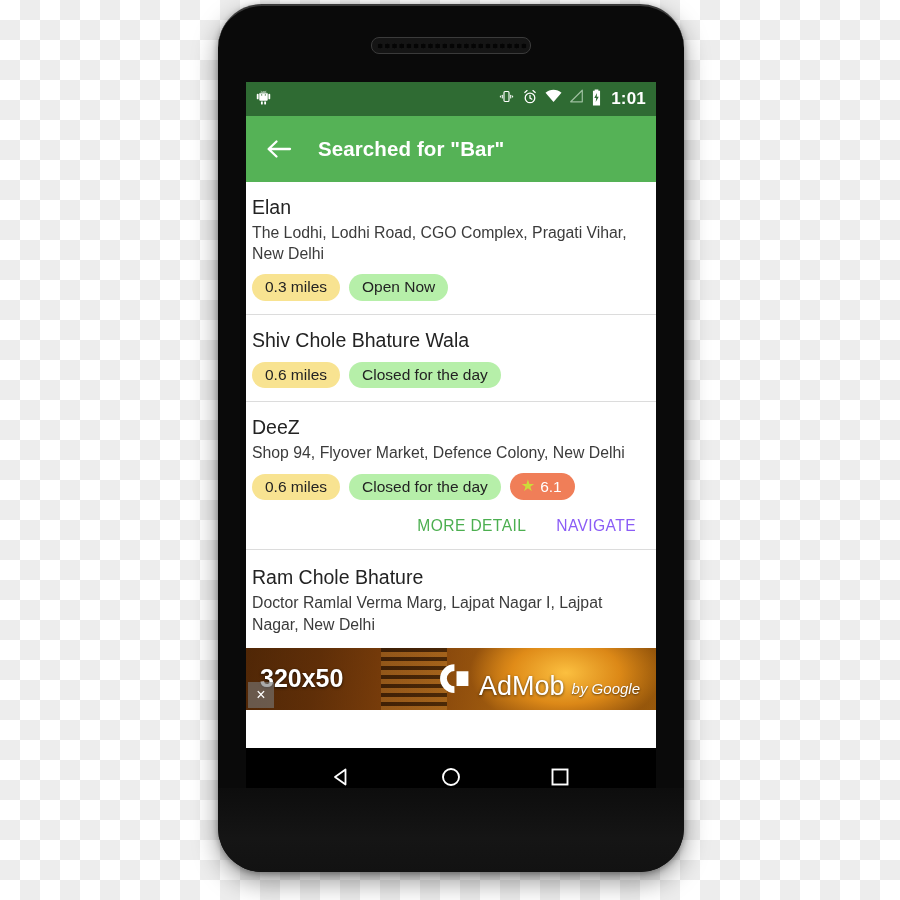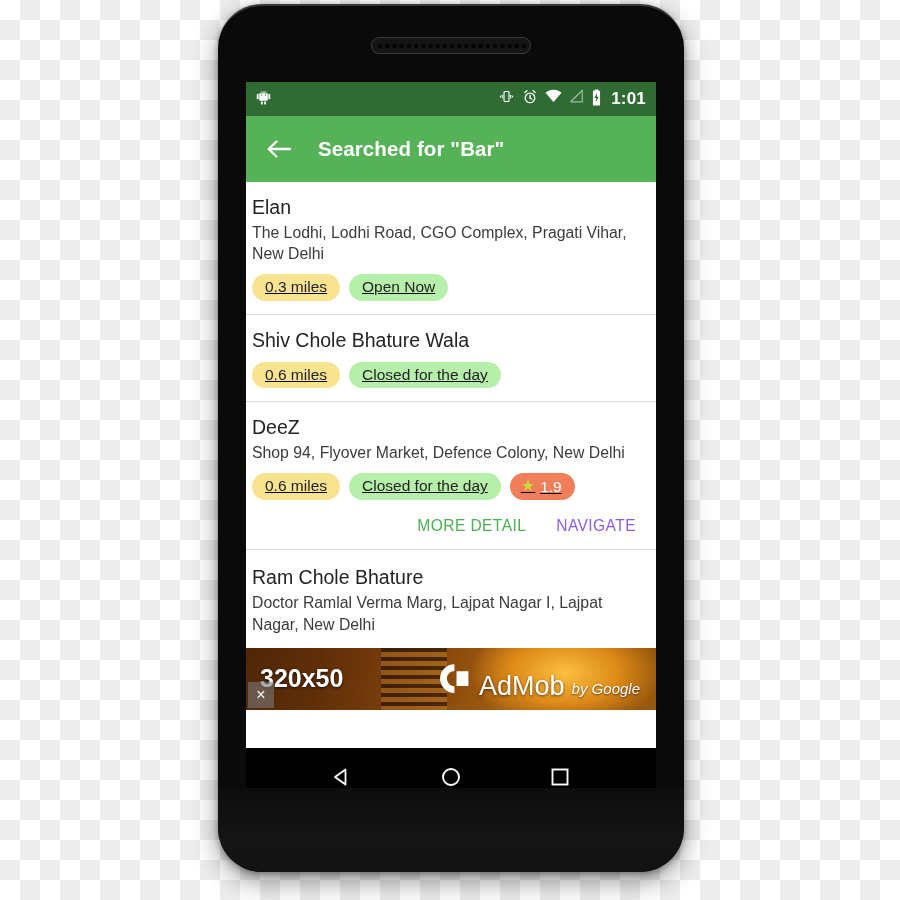--- a/index.html
+++ b/index.html
@@ -122,24 +122,23 @@
     margin-bottom: 3px;
   }
   .card .addr {
     font-size: 15.8px;
     color: #3b3b3b;
     line-height: 1.34;
   }
   .chips {
     margin-top: 10px;
     display: flex;
-    align-items: flex-start;
+    align-items: flex-end;
     gap: 9px;
     flex-wrap: wrap;
-    text-decoration: underline;
   }
   .chip {
     border-radius: 14px;
     padding: 5px 13px 6px 13px;
     font-size: 15.5px;
     line-height: 1;
     color: #232323;
     white-space: nowrap;
   }
   .chip.distance { background: #f8e391; }
@@ -332,21 +331,21 @@
       </div>
 
       <div class="card" style="padding-bottom:2px;">
         <div class="name">DeeZ</div>
         <div class="addr">Shop 94, Flyover Market, Defence Colony, New Delhi</div>
         <div class="chips">
           <span class="chip distance">0.6 miles</span>
           <span class="chip status">Closed for the day</span>
           <span class="chip rating">
             <span class="star">★</span>
-            <span>1.9</span>
+            <span>6.1</span>
           </span>
         </div>
         <div class="actions">
           <span class="act detail">MORE DETAIL</span>
           <span class="act navigate">NAVIGATE</span>
         </div>
       </div>
 
       <div class="card" style="border-bottom:none; padding-top:16px;">
         <div class="name">Ram Chole Bhature</div>

